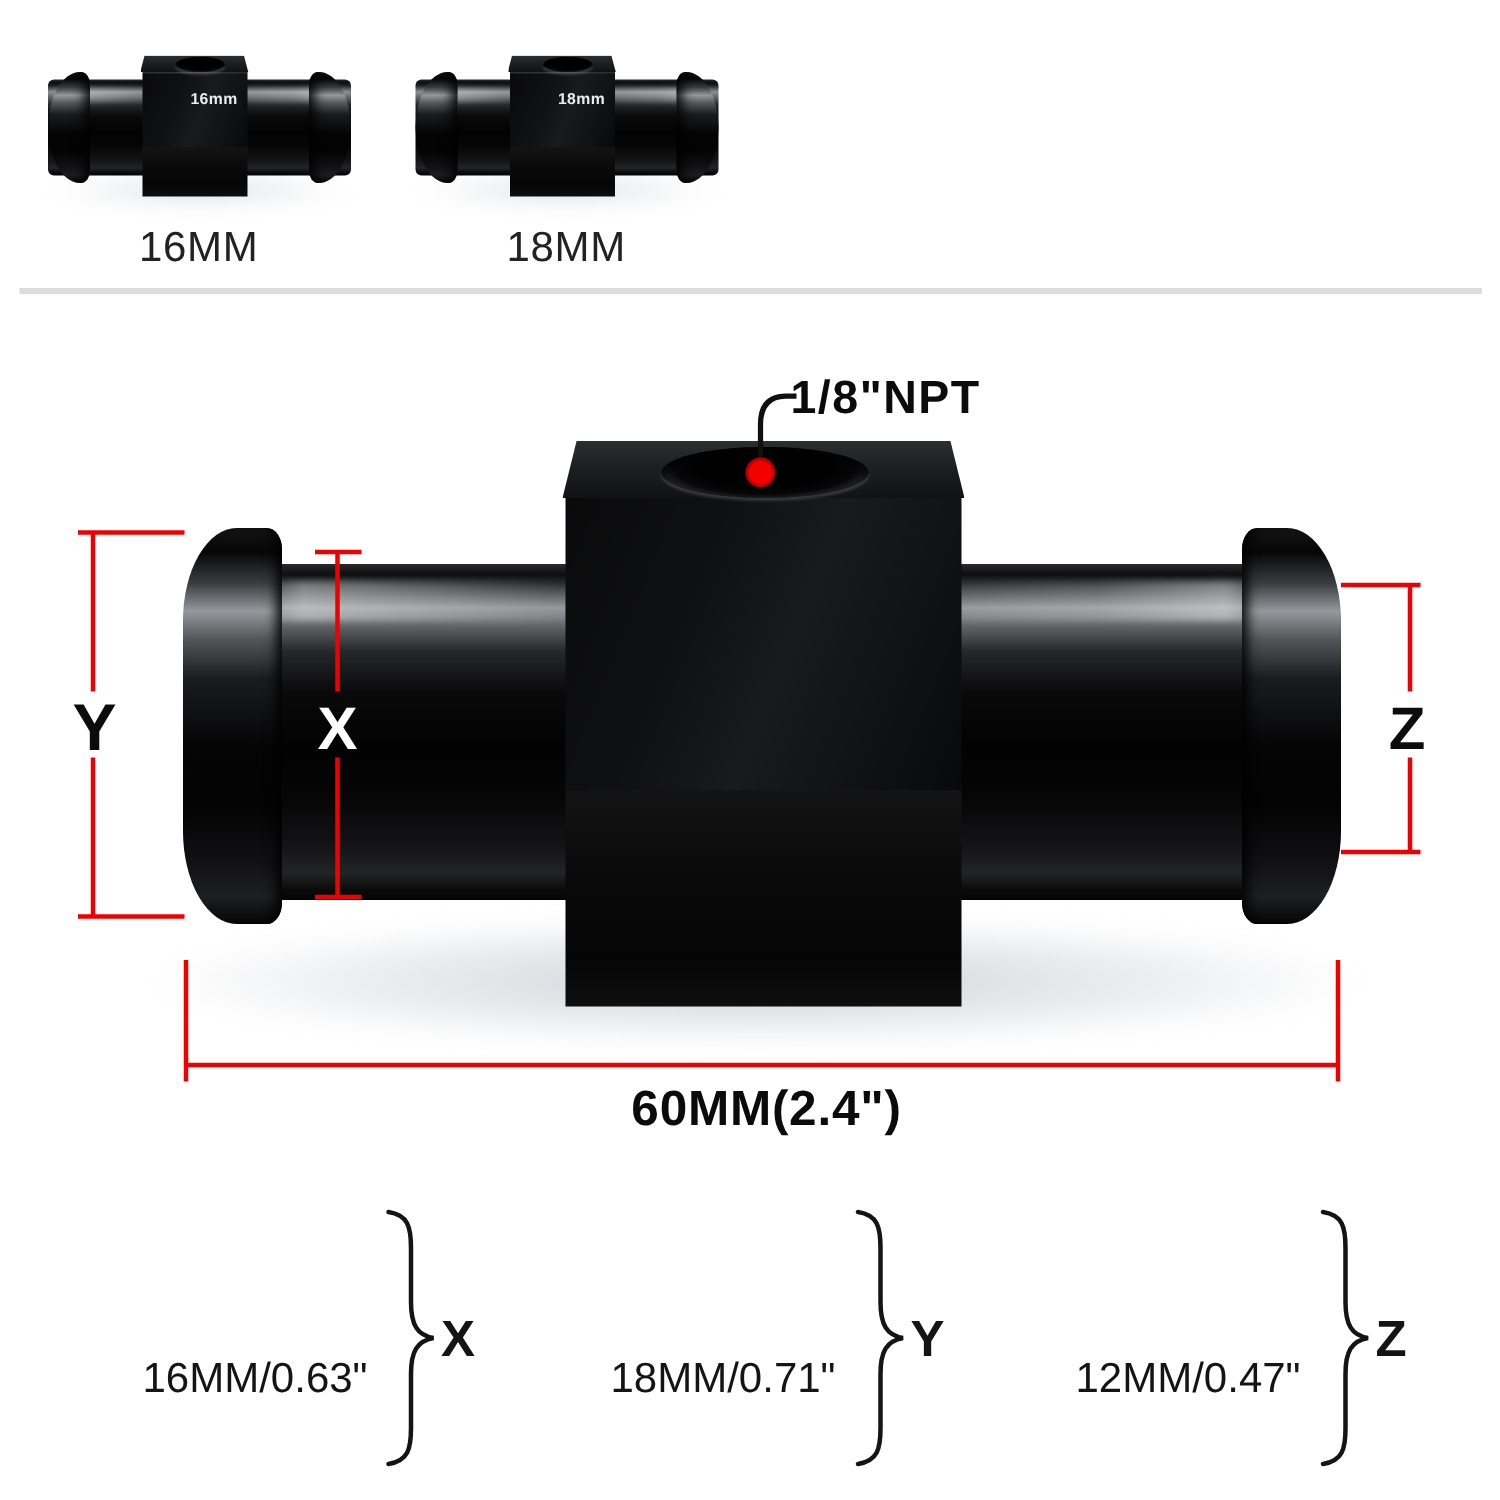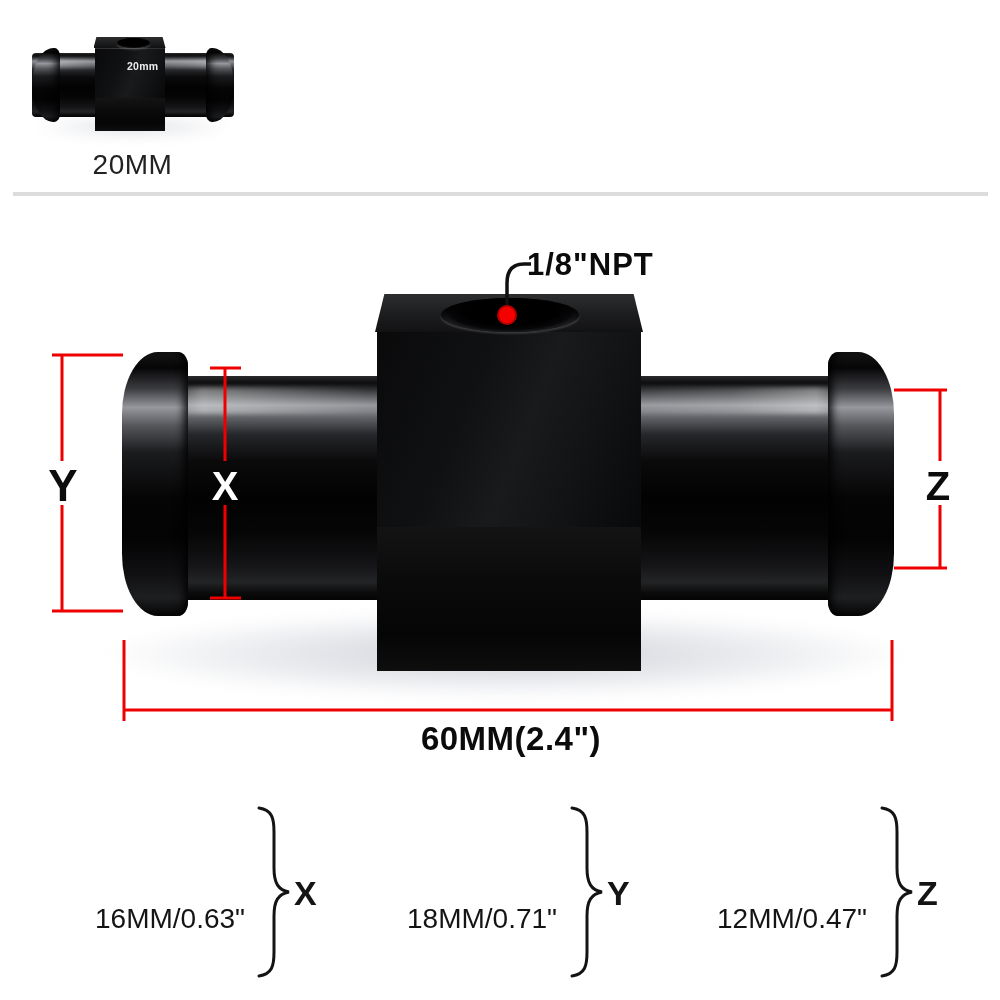--- a/index.html
+++ b/index.html
@@ -88,37 +88,52 @@
   .brace{top:806px;width:34px;height:172px;}
   .brace.b1{left:257px;} .brace.b2{left:570px;} .brace.b3{left:880px;}
   .spec-label{top:874px;font-size:34px;font-weight:bold;color:#141414;}
   .spec-label.l1{left:294px;} .spec-label.l2{left:607px;} .spec-label.l3{left:917px;}
 </style>
 </head>
 <body>
 
 <div class="abs thumb-row">
 
-
-
   <div class="thumb">
     <div class="mini">
       <div class="abs m-shadow soft-shadow"></div>
       <div class="abs m-tube g-tube"></div>
       <div class="abs m-sheen sheen"></div>
       <div class="abs m-cap l g-cap cap-l"></div>
       <div class="abs m-cap r g-cap cap-r"></div>
       <div class="abs m-facet g-facet"></div>
       <div class="abs m-front g-front"></div>
       <div class="abs m-topface g-top"></div>
       <div class="abs m-hole g-hole"></div>
-      <div class="abs m-tag">20mm</div>
+      <div class="abs m-tag">16mm</div>
     </div>
-    <div class="thumb-caption">20MM</div>
+    <div class="thumb-caption">16MM</div>
   </div>
+
+  <div class="thumb">
+    <div class="mini">
+      <div class="abs m-shadow soft-shadow"></div>
+      <div class="abs m-tube g-tube"></div>
+      <div class="abs m-sheen sheen"></div>
+      <div class="abs m-cap l g-cap cap-l"></div>
+      <div class="abs m-cap r g-cap cap-r"></div>
+      <div class="abs m-facet g-facet"></div>
+      <div class="abs m-front g-front"></div>
+      <div class="abs m-topface g-top"></div>
+      <div class="abs m-hole g-hole"></div>
+      <div class="abs m-tag">18mm</div>
+    </div>
+    <div class="thumb-caption">18MM</div>
+  </div>
+
 
 </div>
 
 <div class="abs divider"></div>
 
 <div class="abs p-shadow soft-shadow"></div>
 <div class="abs p-tube g-tube"></div>
 <div class="abs p-sheen sheen"></div>
 <div class="abs p-cap l g-cap cap-l"></div>
 <div class="abs p-cap r g-cap cap-r"></div>

